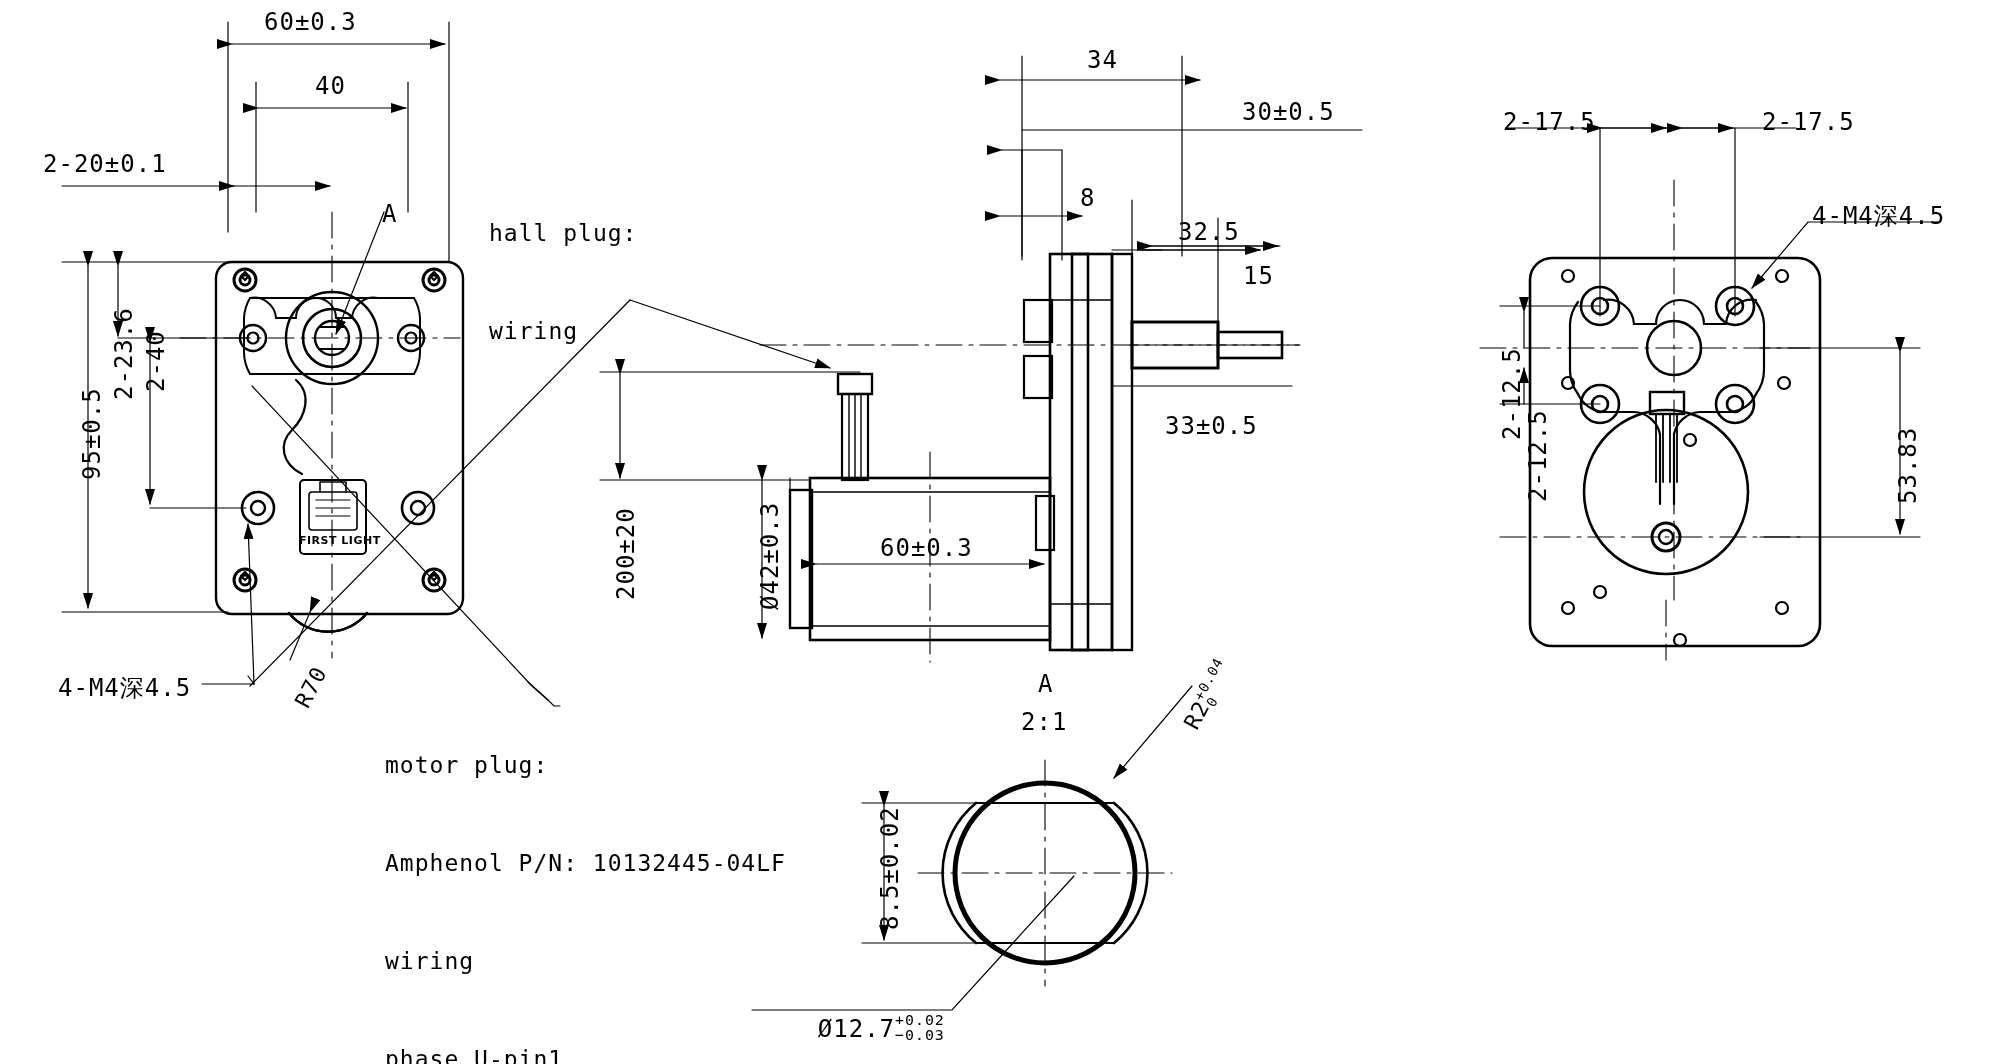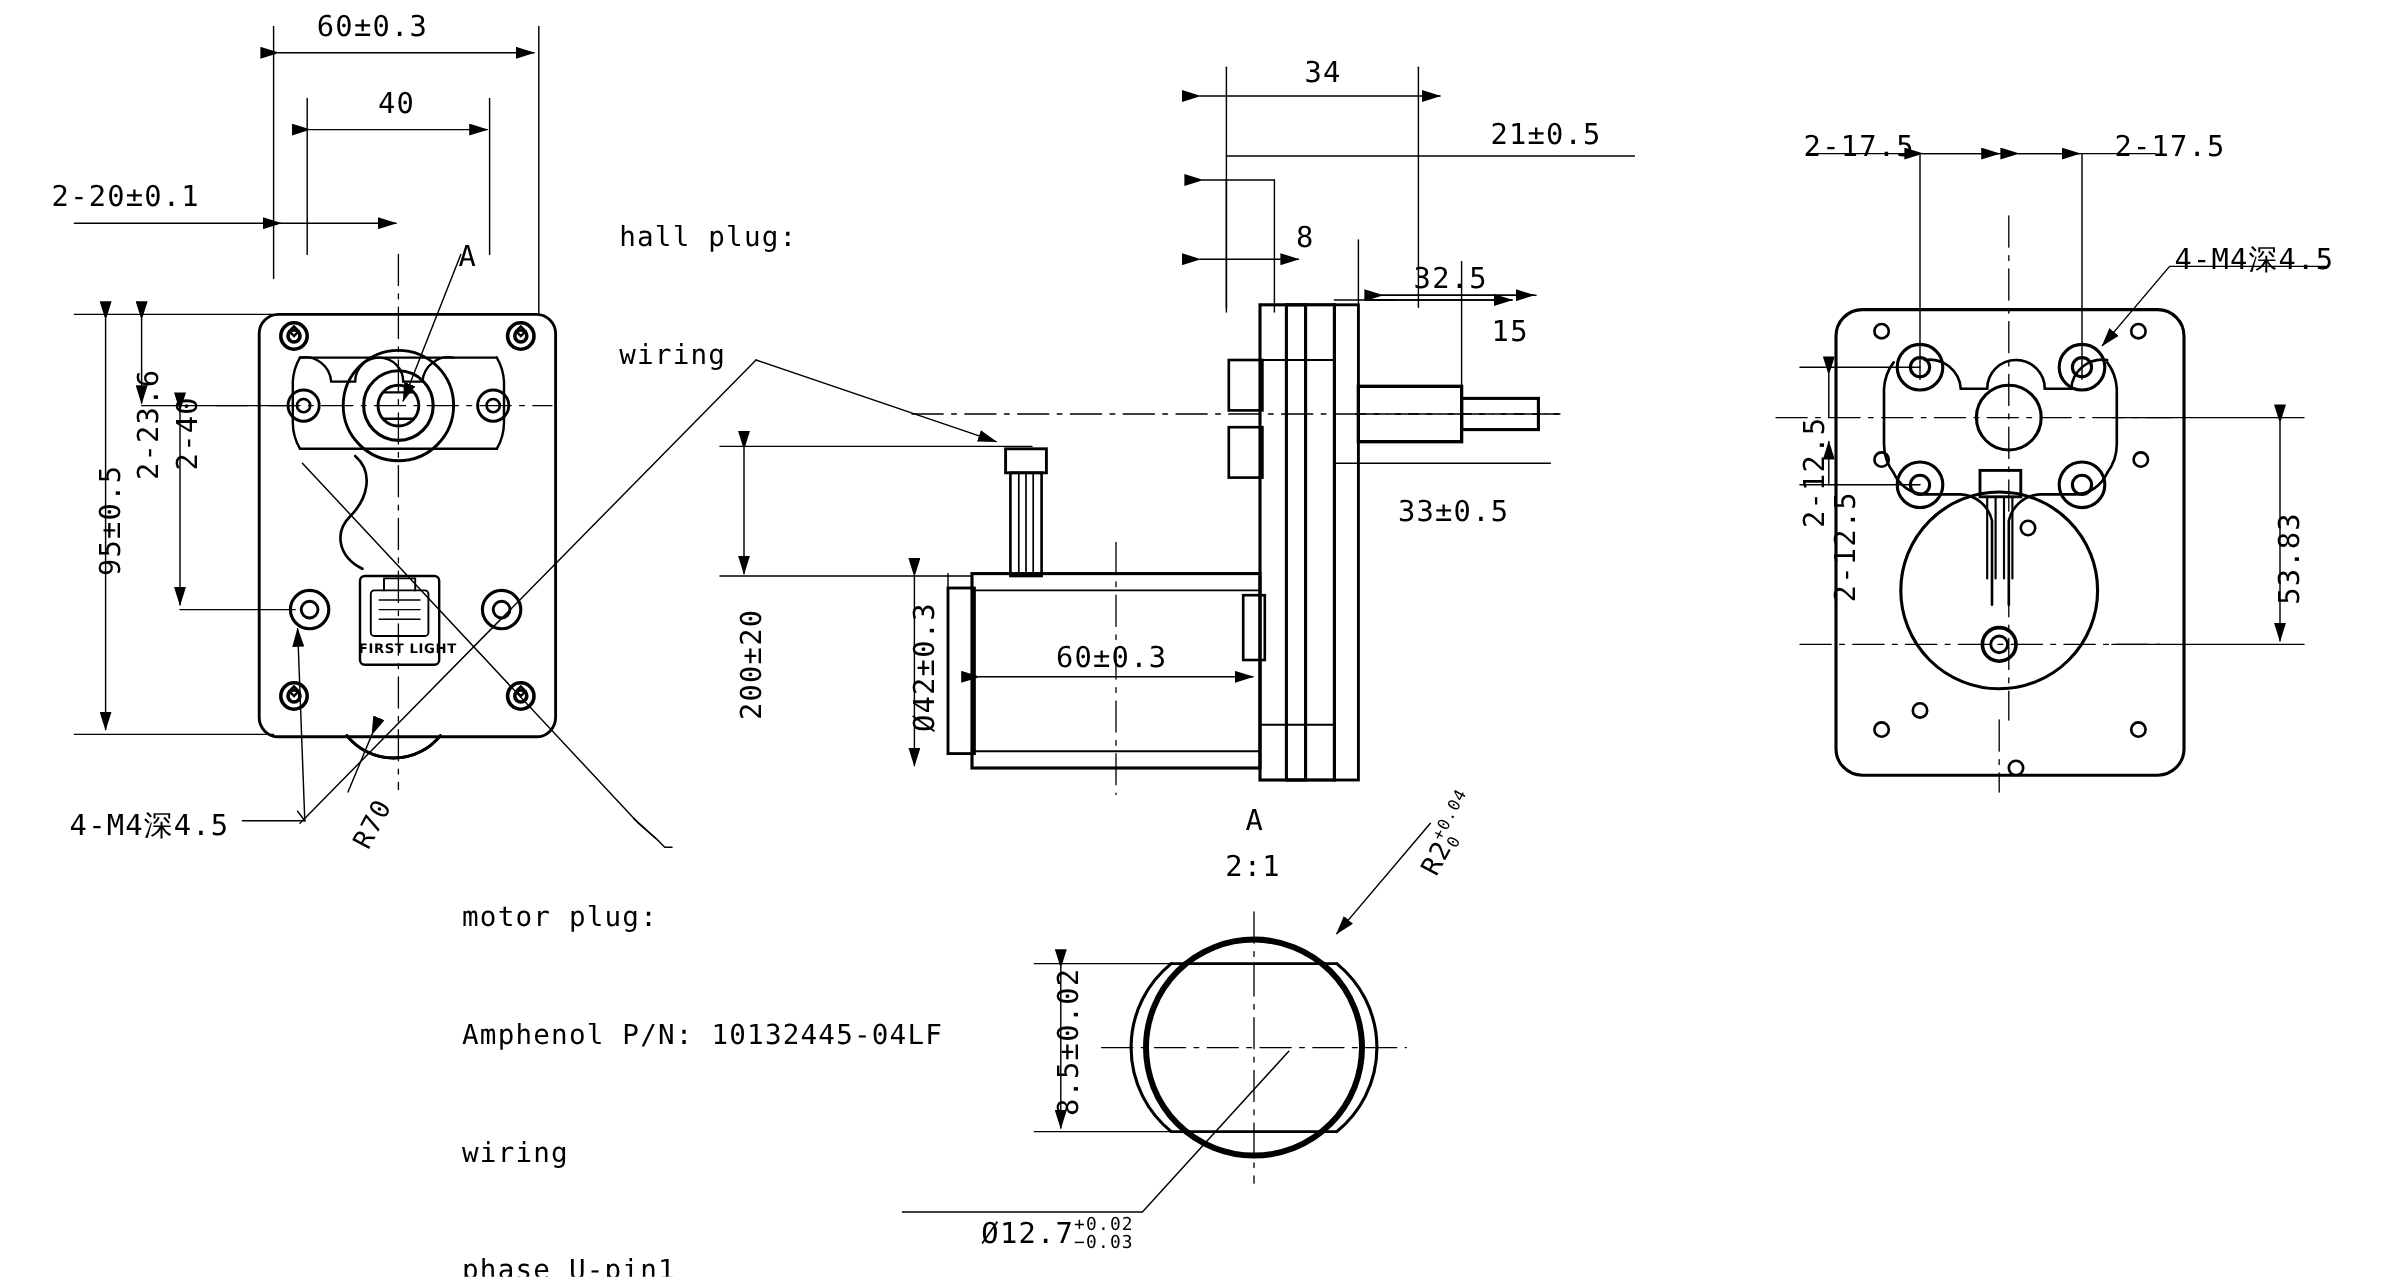--- a/index.html
+++ b/index.html
@@ -298,37 +298,37 @@
   <div class="lbl t24" style="left:315px;top:72px;">40</div>
   <div class="lbl t24" style="left:43px;top:150px;">2-20±0.1</div>
   <div class="lbl t24 vert" style="left:78px;top:480px;transform:rotate(-90deg);">95±0.5</div>
   <div class="lbl t24 vert" style="left:110px;top:400px;transform:rotate(-90deg);">2-23.6</div>
   <div class="lbl t24 vert" style="left:142px;top:392px;transform:rotate(-90deg);">2-40</div>
   <div class="lbl t24" style="left:58px;top:672px;">4-M4深4.5</div>
   <div class="lbl t22 vert" style="left:290px;top:700px;transform:rotate(-62deg);">R70</div>
   <div class="lbl t24" style="left:382px;top:200px;">A</div>
   <div class="lbl logo" style="left:299px;top:534px;width:68px;text-align:right;">FIRST LIGHT</div>
 
-  <div class="lbl t23 blockline" style="left:489px;top:117px;margin-left:27px;">
+  <div class="lbl t23 blockline" style="left:489px;top:152px;">
     <div>hall plug:</div>
     <div>wiring</div>
   </div>
 
   <div class="lbl t23 blockline" style="left:385px;top:684px;">
     <div>motor plug:</div>
     <div>Amphenol P/N: 10132445-04LF</div>
     <div>wiring</div>
     <div>phase U-pin1</div>
     
     
   </div>
 
   <div class="lbl t24" style="left:1087px;top:46px;text-align:center;">34</div>
   <div class="lbl t24" style="left:1080px;top:184px;">8</div>
-  <div class="lbl t24" style="left:1242px;top:98px;">21±0.5</div>
+  <div class="lbl t24" style="left:1242px;top:98px;">30±0.5</div>
   <div class="lbl t24" style="left:1178px;top:218px;">32.5</div>
   <div class="lbl t24" style="left:1243px;top:262px;">15</div>
   <div class="lbl t24" style="left:1165px;top:412px;">33±0.5</div>
   <div class="lbl t24 vert" style="left:612px;top:600px;transform:rotate(-90deg);">200±20</div>
   <div class="lbl t24 vert" style="left:756px;top:610px;transform:rotate(-90deg);">Ø42±0.3</div>
   <div class="lbl t24" style="left:880px;top:534px;">60±0.3</div>
 
   <div class="lbl t24" style="left:1038px;top:670px;">A</div>
   <div class="lbl t24" style="left:1021px;top:708px;">2:1</div>
   <div class="lbl t24 vert" style="left:876px;top:930px;transform:rotate(-90deg);">8.5±0.02</div>

